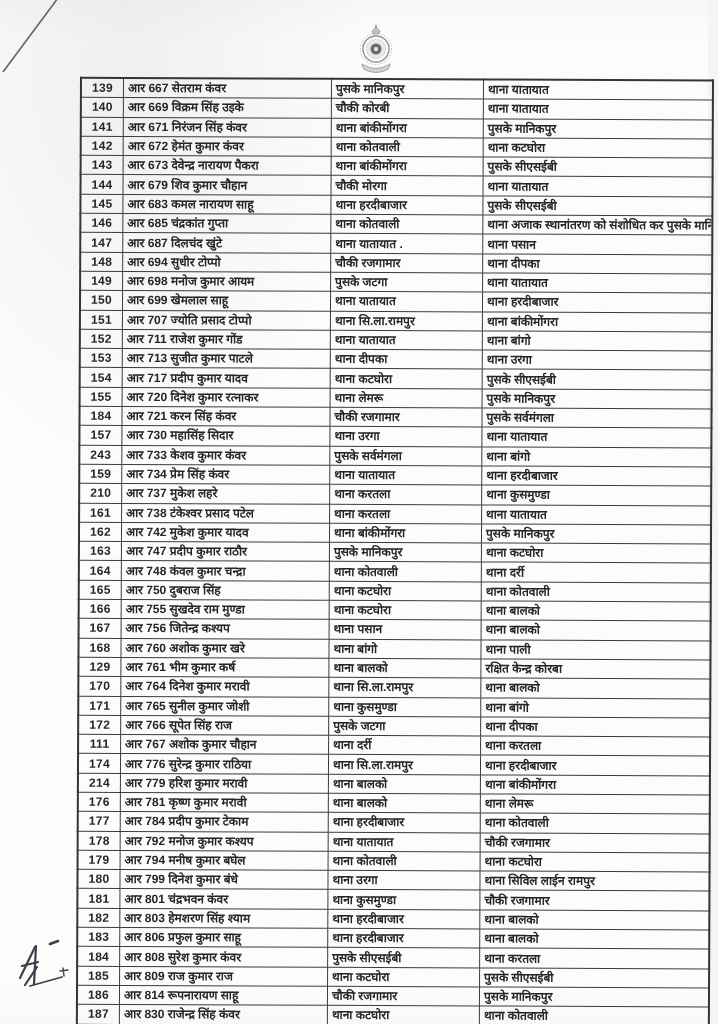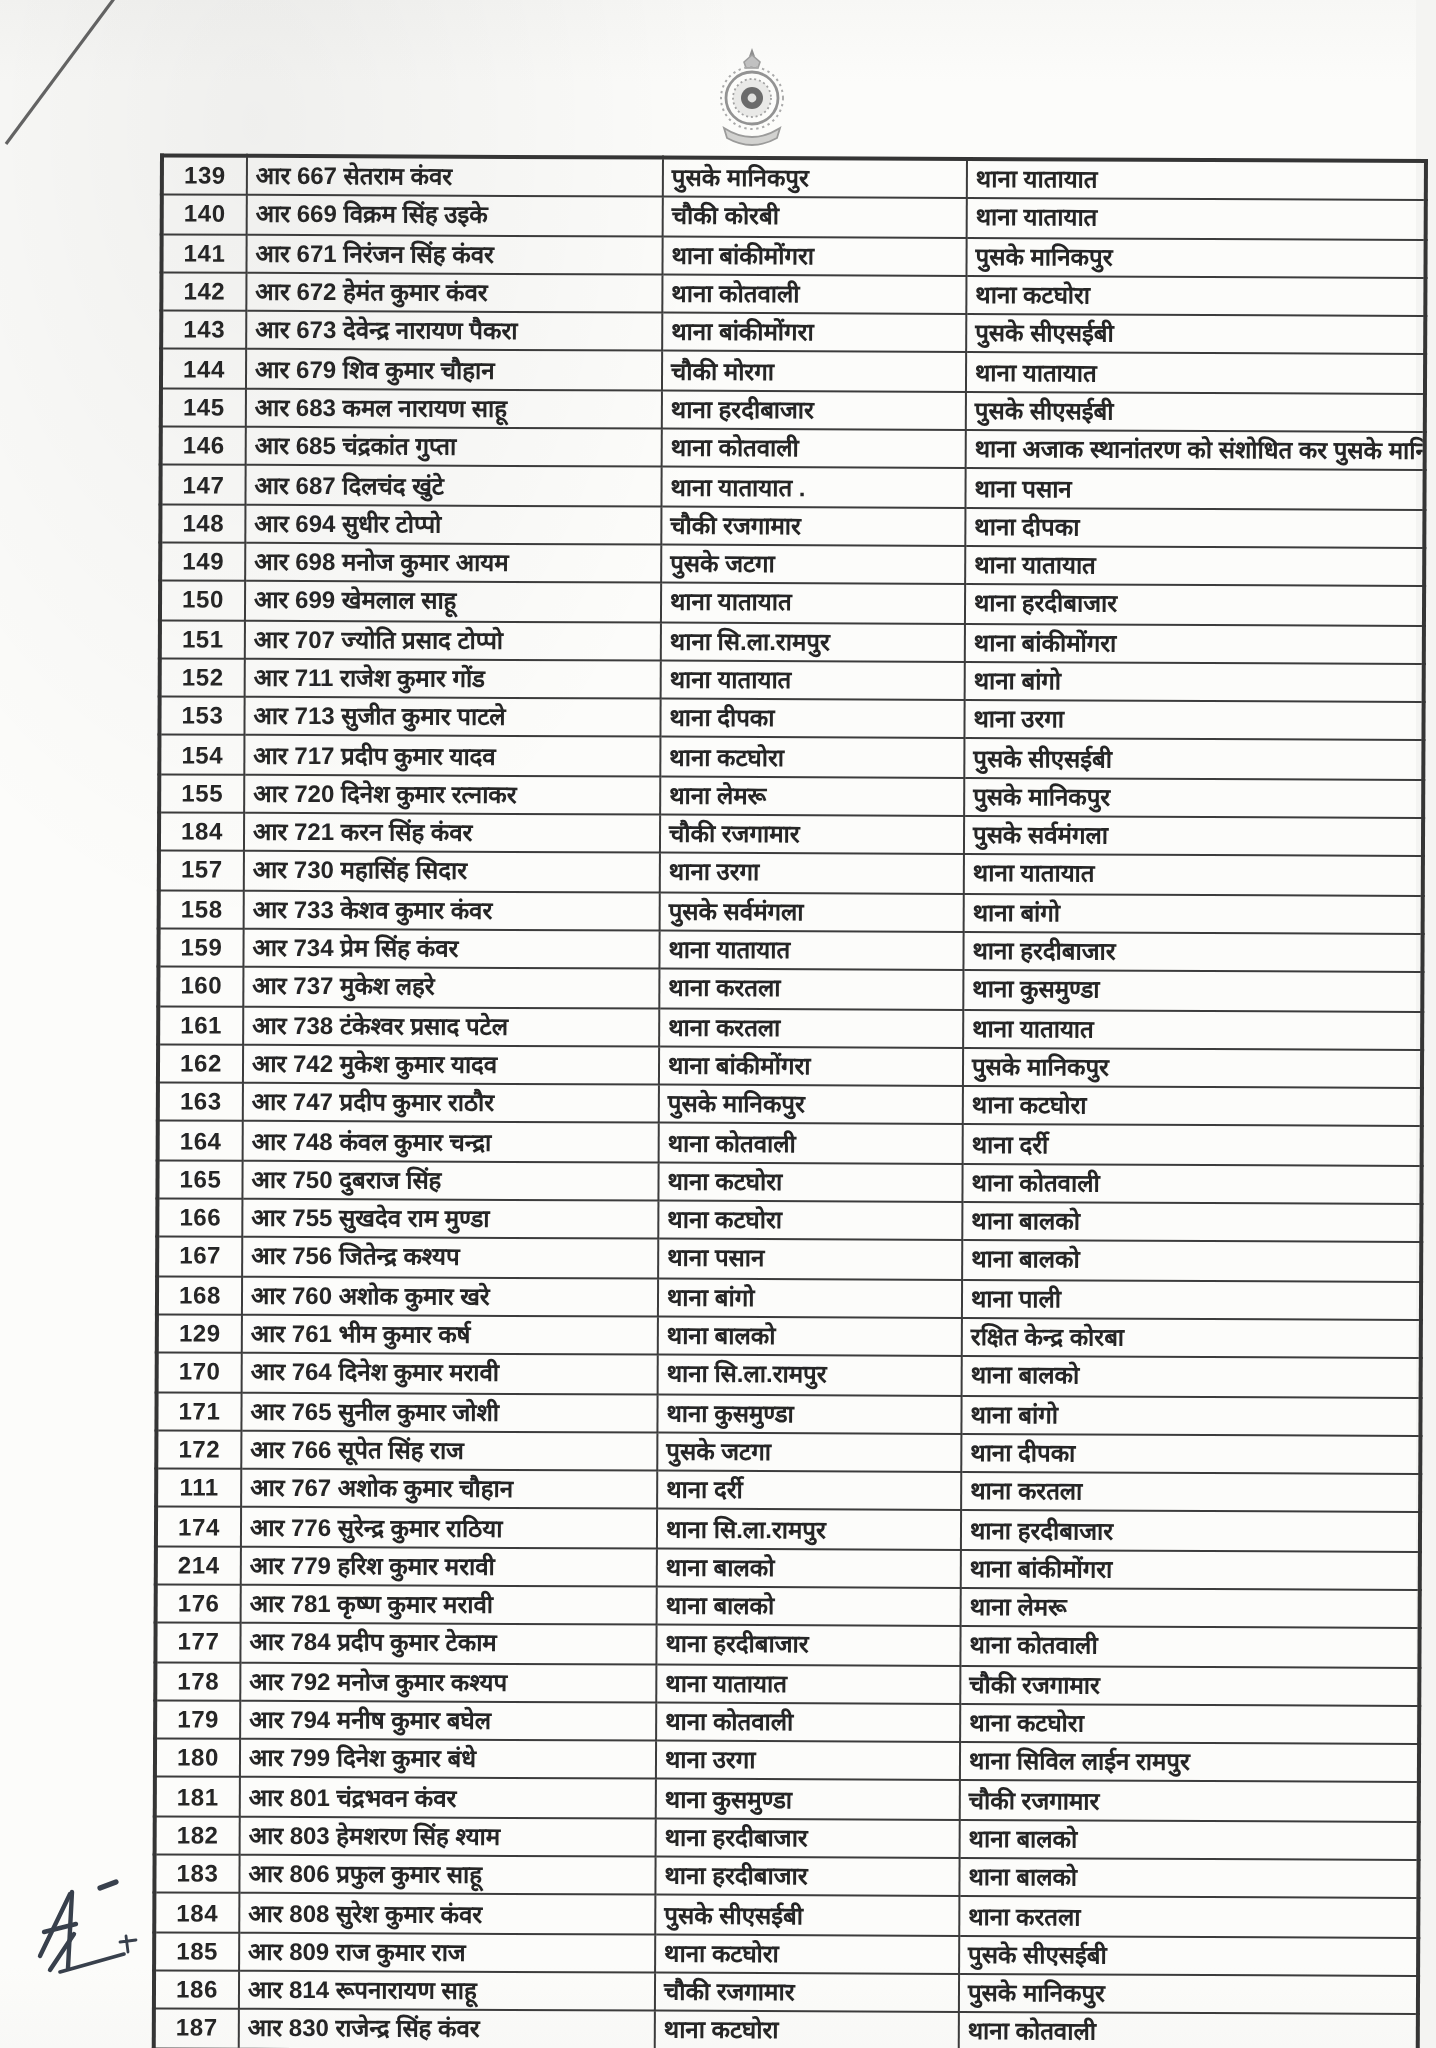--- a/index.html
+++ b/index.html
@@ -198,33 +198,33 @@
             <td class="c-from">चौकी रजगामार</td>
             <td class="c-to">पुसके सर्वमंगला</td>
           </tr>
           <tr>
             <td class="c-sr">157</td>
             <td class="c-name">आर 730 महासिंह सिदार</td>
             <td class="c-from">थाना उरगा</td>
             <td class="c-to">थाना यातायात</td>
           </tr>
           <tr>
-            <td class="c-sr">158</td>
+            <td class="c-sr">243</td>
             <td class="c-name">आर 733 केशव कुमार कंवर</td>
             <td class="c-from">पुसके सर्वमंगला</td>
             <td class="c-to">थाना बांगो</td>
           </tr>
           <tr>
             <td class="c-sr">159</td>
             <td class="c-name">आर 734 प्रेम सिंह कंवर</td>
             <td class="c-from">थाना यातायात</td>
             <td class="c-to">थाना हरदीबाजार</td>
           </tr>
           <tr>
-            <td class="c-sr">160</td>
+            <td class="c-sr">210</td>
             <td class="c-name">आर 737 मुकेश लहरे</td>
             <td class="c-from">थाना करतला</td>
             <td class="c-to">थाना कुसमुण्डा</td>
           </tr>
           <tr>
             <td class="c-sr">161</td>
             <td class="c-name">आर 738 टंकेश्वर प्रसाद पटेल</td>
             <td class="c-from">थाना करतला</td>
             <td class="c-to">थाना यातायात</td>
           </tr>

